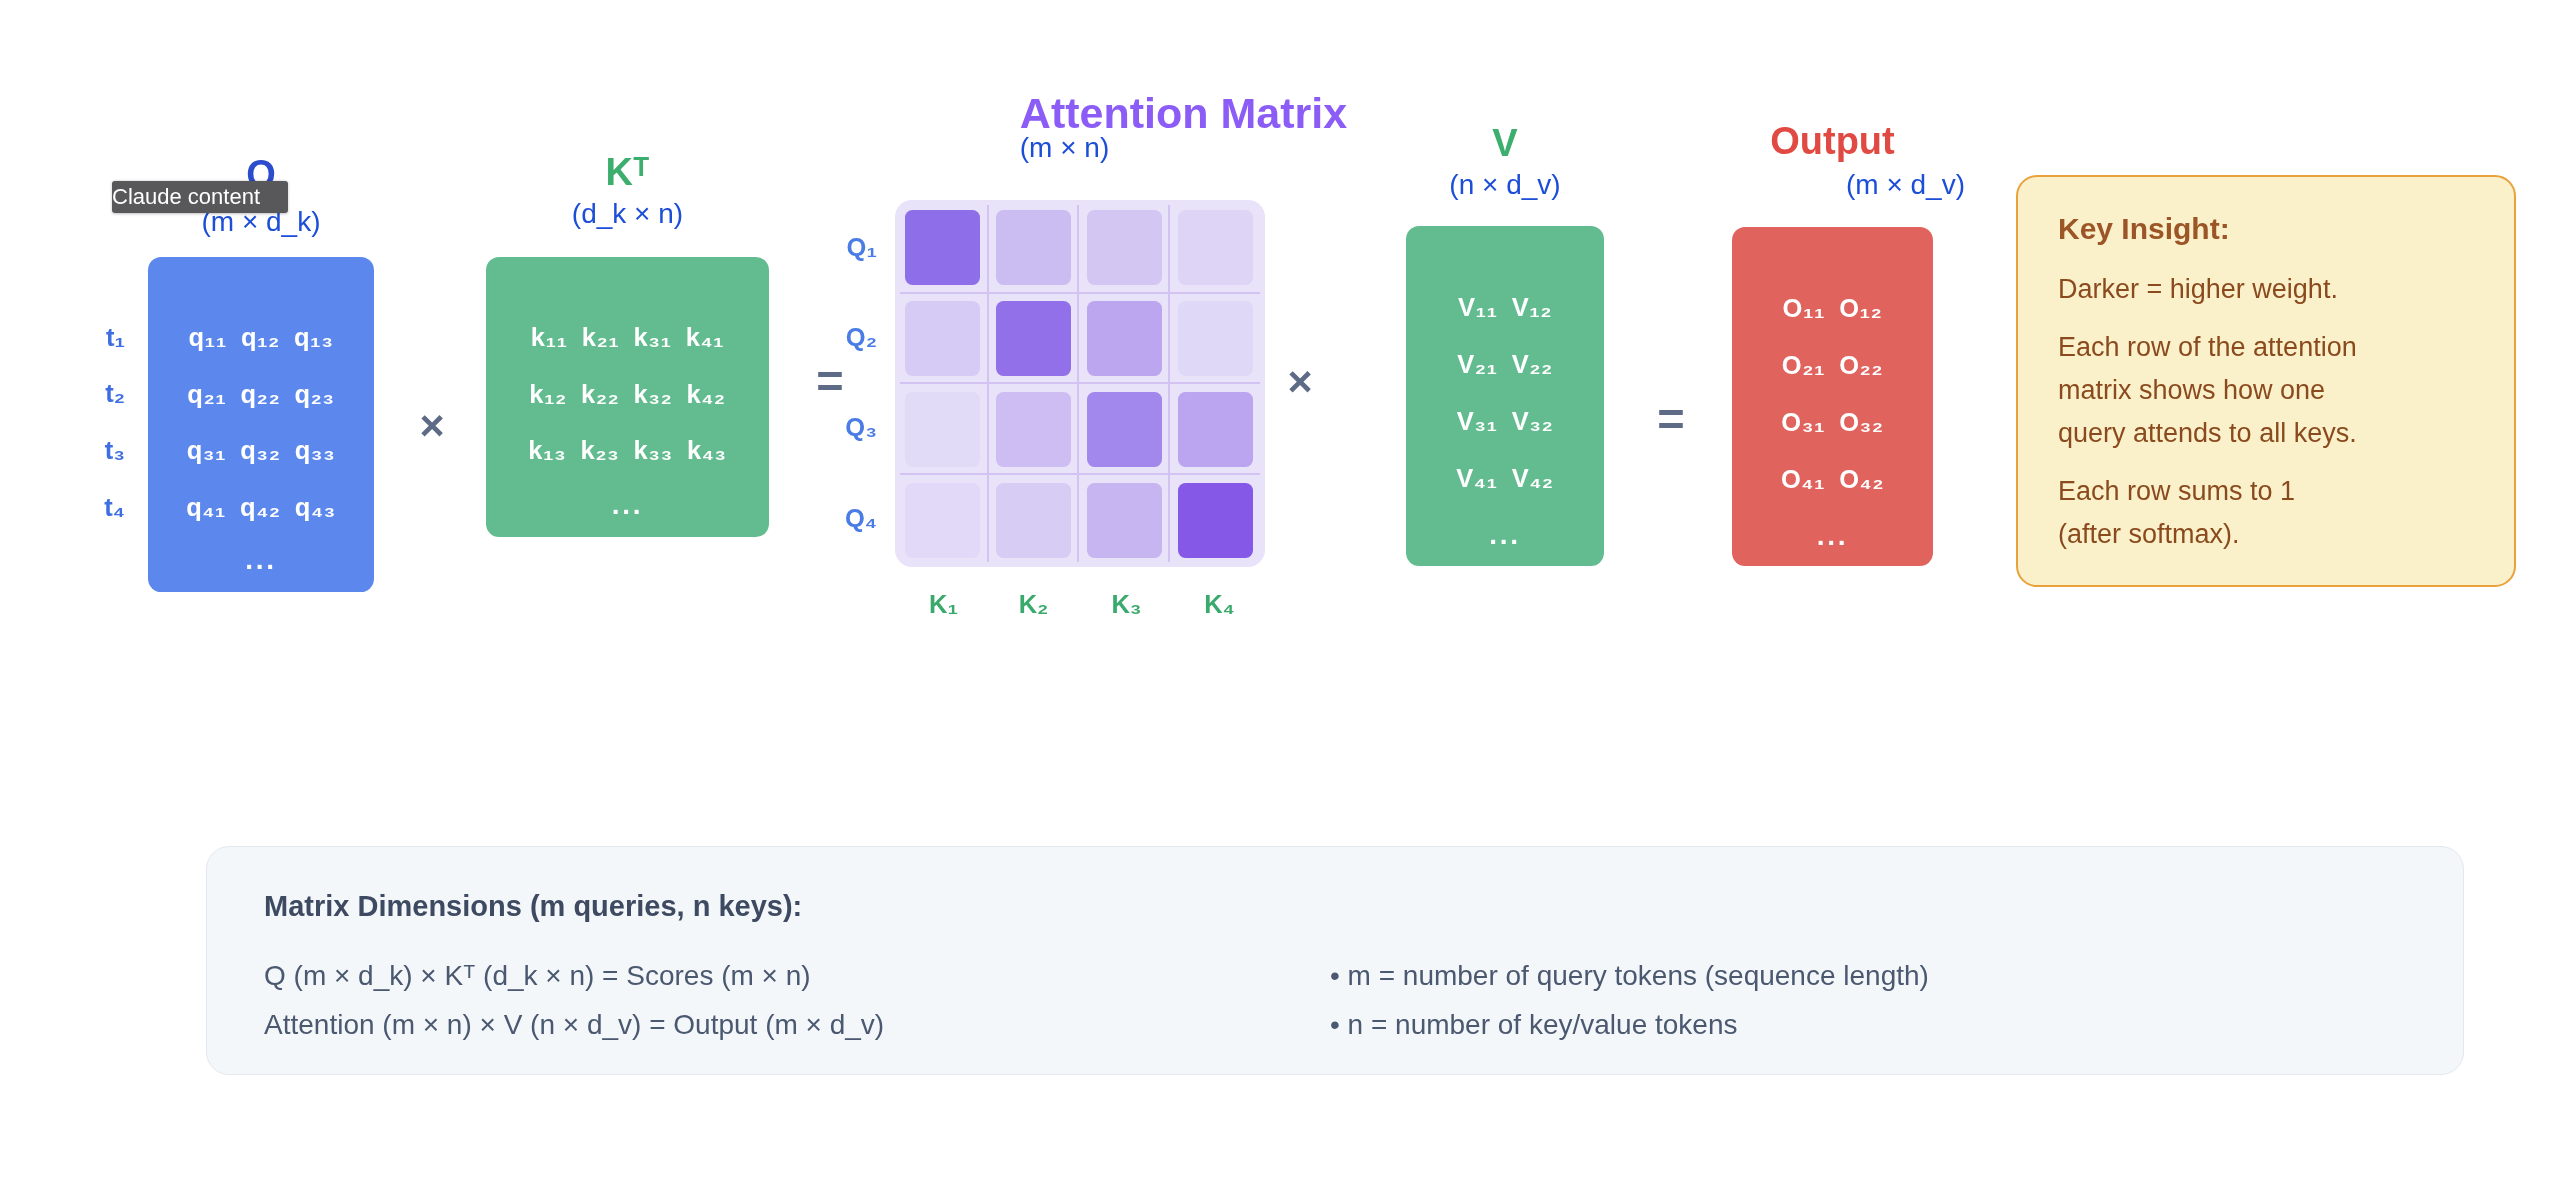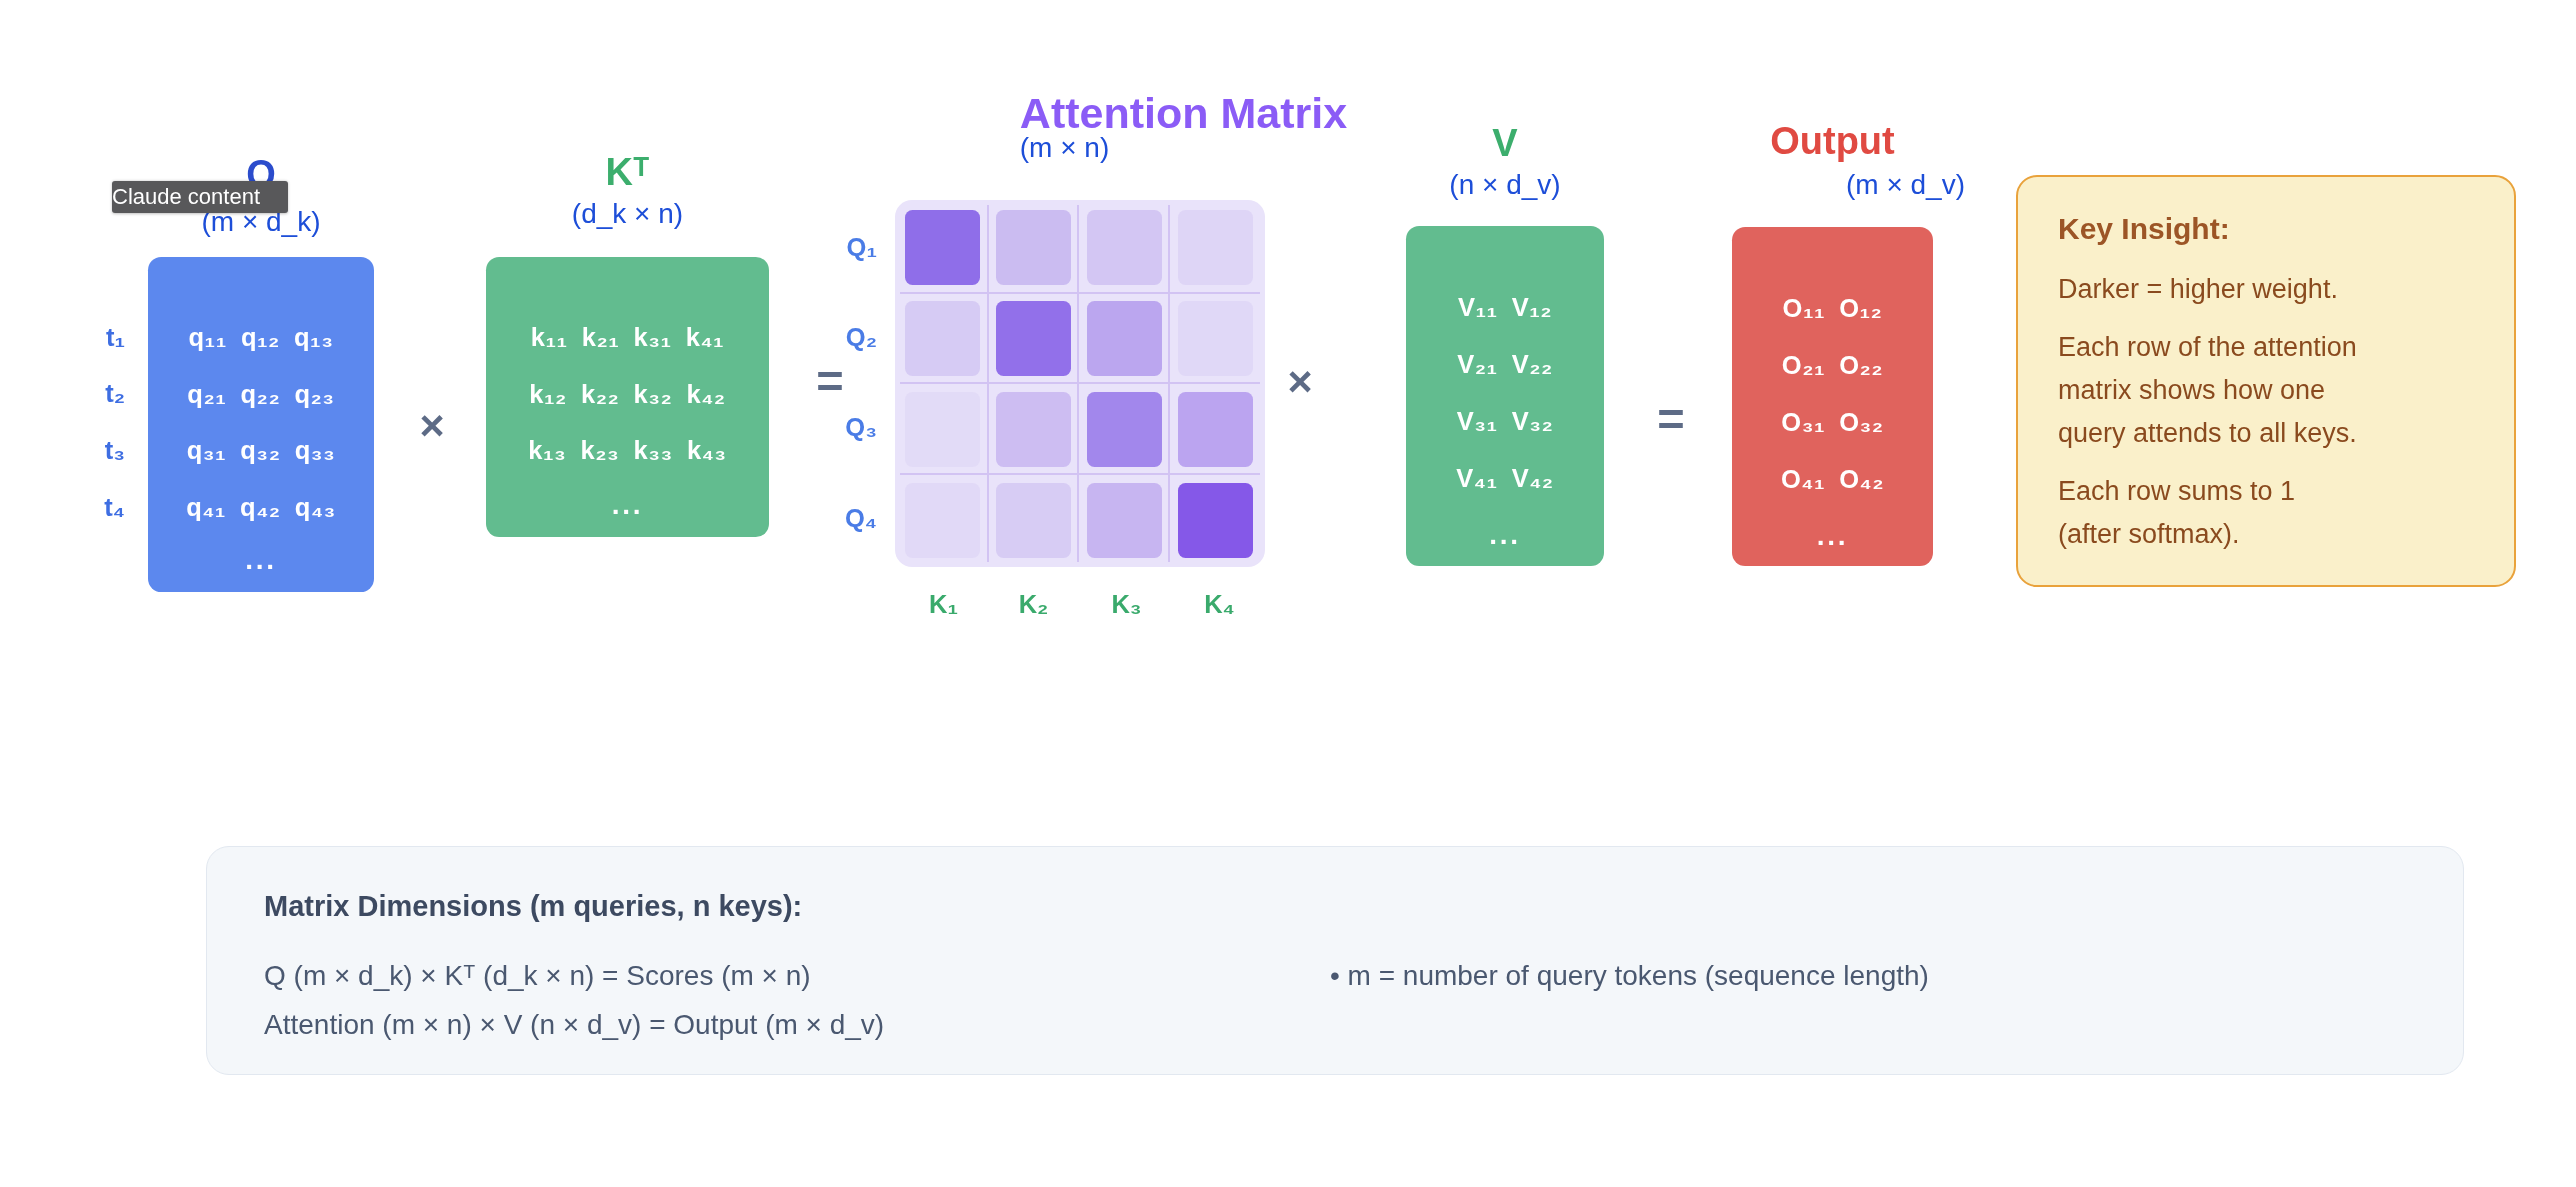--- a/index.html
+++ b/index.html
@@ -162,16 +162,17 @@
 query attends to all keys.</p>
     <p>Each row sums to 1
 (after softmax).</p>
   </div>
 
   <div class="dims">
     <div class="dims-title">Matrix Dimensions (m queries, n keys):</div>
     <div class="dline" style="left:57px;top:110px;">Q (m × d_k) × Kᵀ (d_k × n) = Scores (m × n)</div>
     <div class="dline" style="left:57px;top:159px;">Attention (m × n) × V (n × d_v) = Output (m × d_v)</div>
     <div class="dline" style="left:1123px;top:110px;">• m = number of query tokens (sequence length)</div>
+    <div class="dline" style="left:1123px;top:159px;">• n = number of key/value tokens</div>
   </div>
 
 </div>
 
 
 </body></html>

